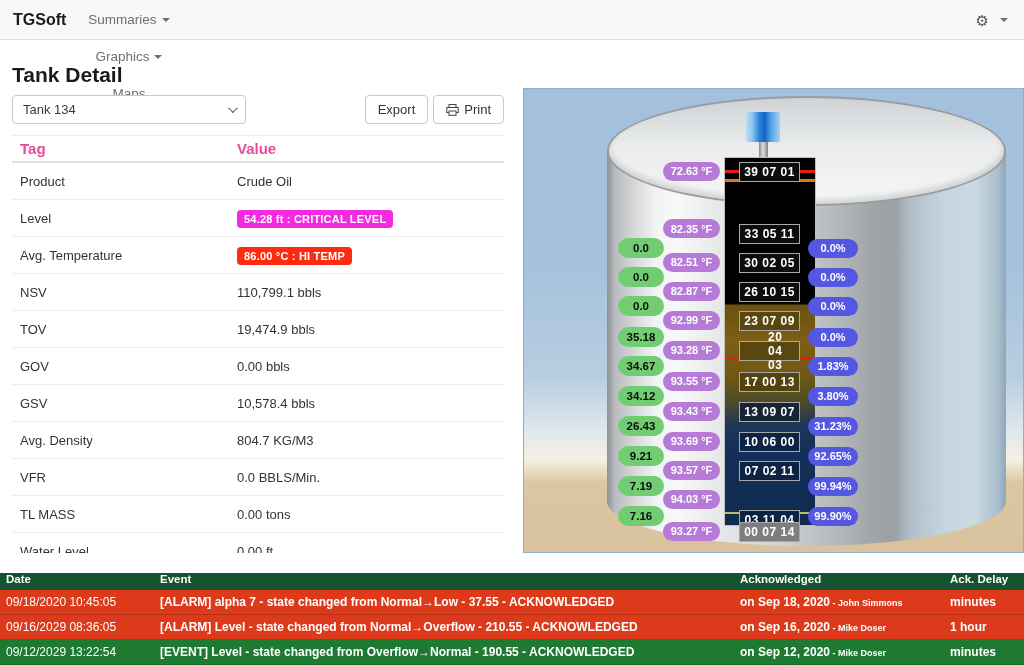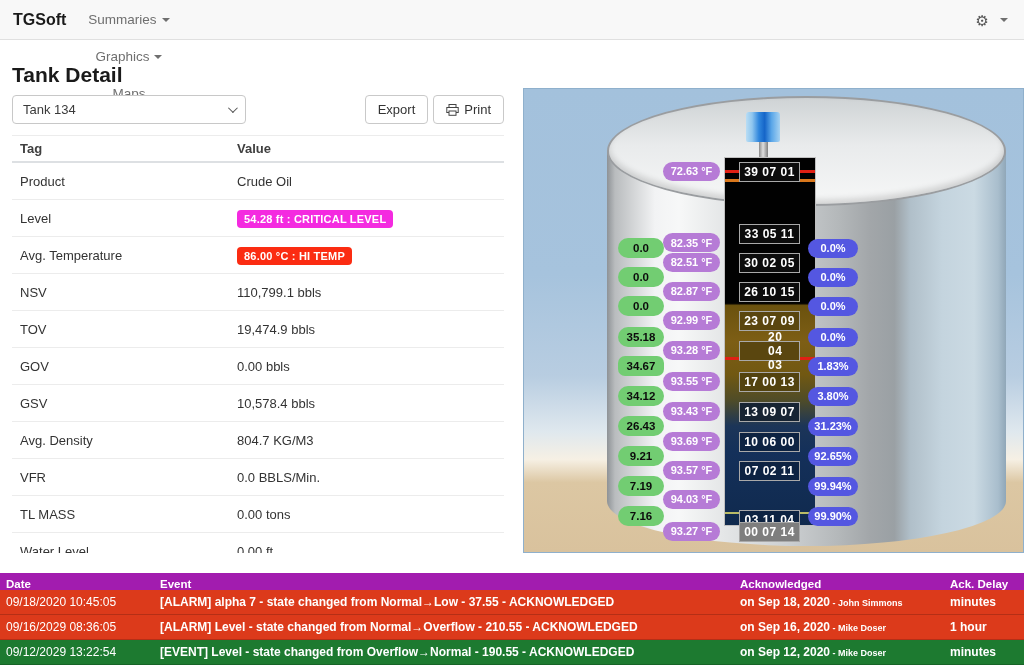--- a/index.html
+++ b/index.html
@@ -32,21 +32,21 @@
   .btn { height:29px; border:1px solid #c9c9c9; border-radius:4px; background:#fff;
     font-size:13px; color:#333; padding:0 12px; display:flex; align-items:center; gap:5px;
     font-family:inherit; cursor:pointer; }
 
   
   .detail-table { margin-top:11px; width:492px; }
   .dt-header { display:flex; height:28px; align-items:center; border-top:1px solid #ececec;
     border-bottom:2px solid #dde0e3; }
   .dt-header .c1, .dt-row .c1 { width:225px; padding-left:8px; }
   .dt-header .c2, .dt-row .c2 { flex:1; }
-  .dt-header div { font-size:13px; font-weight:700; color:#404040; }
+  .dt-header div { font-size:15px; font-weight:700; color:#ec4899; }
   .dt-row { display:flex; height:37px; align-items:center; border-bottom:1px solid #ececec; }
   .dt-row .tag { font-size:13px; color:#333; }
   .dt-row .val { font-size:13px; color:#333; }
   .pill { display:inline-block; font-size:11px; font-weight:700; color:#fff;
     border-radius:4px; padding:3px 7px; letter-spacing:.2px; }
   .pill.magenta { background:#f42ae0; }
   .pill.red { background:#fb2c12; }
 
   
   .tank-panel { position:absolute; left:523px; top:88px; width:501px; height:465px;
@@ -76,21 +76,21 @@
     font-size:12px; font-weight:700; color:#fff; letter-spacing:.5px; }
 
   .badge { position:absolute; z-index:4; display:flex; align-items:center; justify-content:center;
     border-radius:10px; font-weight:700; }
   .badge.temp { left:139px; width:57px; height:19px; background:#b67bd6; color:#fff; font-size:11px; }
   .badge.lvl  { left:94px;  width:46px; height:20px; background:#72cd72; color:#0c0c0c; font-size:11.5px; }
   .badge.pct  { left:284px; width:50px; height:19px; background:#5457e1; color:#fff; font-size:11px; }
 
   
   .events { position:absolute; left:0; top:573px; width:1024px; }
-  .ev-header { display:flex; height:17px; align-items:flex-end; background:#a21caf; }
+  .ev-header { display:flex; height:17px; align-items:flex-start; background:#14532d; }
   .ev-header div { font-size:11.5px; font-weight:700; color:#fff; }
   .ev-row { display:flex; height:25px; align-items:center; border-bottom:1px solid rgba(0,0,0,.18); }
   .ev-row.alarm { background:#dc3a1b; }
   .ev-row.normal { background:#1d7a30; }
   .ecol1 { width:155px; padding-left:6px; }
   .ecol2 { width:580px; padding-left:5px; }
   .ecol3 { width:210px; padding-left:5px; }
   .ecol4 { flex:1; padding-left:5px; }
   .ev-row .date { font-size:12px; color:#fff; }
   .ev-row .etext { font-size:12px; font-weight:600; color:#fff; }
@@ -226,36 +226,36 @@
         <div class="gauge-box" style="top: 183px; background: rgb(90, 70, 15); padding-left: 28px;">20 04 03</div>
         <div class="gauge-box" style="top: 214px; background: rgb(83, 67, 15);">17 00 13</div>
         <div class="gauge-box" style="top: 244px; background: rgb(23, 36, 51);">13 09 07</div>
         <div class="gauge-box" style="top: 274px; background: rgb(13, 35, 66);">10 06 00</div>
         <div class="gauge-box" style="top: 303px; background: rgb(13, 35, 66);">07 02 11</div>
         <div class="gauge-box" style="top: 352px; background: rgb(13, 35, 66);">03 11 04</div>
         <div class="gauge-box" style="top: 364px; background: rgb(126, 126, 126);">00 07 14</div>
       </div>
     <div id="tank-badges">
         <div class="badge temp" style="top: 72.5px;">72.63 °F</div>
-        <div class="badge temp" style="top: 144px;">82.35 °F</div>
+        <div class="badge temp" style="top: 130px;">82.35 °F</div>
         <div class="badge temp" style="top: 163.5px;">82.51 °F</div>
         <div class="badge temp" style="top: 192.5px;">82.87 °F</div>
         <div class="badge temp" style="top: 221.5px;">92.99 °F</div>
         <div class="badge temp" style="top: 251.5px;">93.28 °F</div>
         <div class="badge temp" style="top: 282.5px;">93.55 °F</div>
         <div class="badge temp" style="top: 312.5px;">93.43 °F</div>
         <div class="badge temp" style="top: 342.5px;">93.69 °F</div>
         <div class="badge temp" style="top: 371.5px;">93.57 °F</div>
         <div class="badge temp" style="top: 400.5px;">94.03 °F</div>
         <div class="badge temp" style="top: 432.5px;">93.27 °F</div>
         <div class="badge lvl" style="top: 149px;">0.0</div>
         <div class="badge lvl" style="top: 178px;">0.0</div>
         <div class="badge lvl" style="top: 207px;">0.0</div>
         <div class="badge lvl" style="top: 238px;">35.18</div>
-        <div class="badge lvl" style="top: 267px; border-radius: 7px;">34.67</div>
+        <div class="badge lvl" style="top: 267px;">34.67</div>
         <div class="badge lvl" style="top: 297px;">34.12</div>
         <div class="badge lvl" style="top: 327px;">26.43</div>
         <div class="badge lvl" style="top: 357px;">9.21</div>
         <div class="badge lvl" style="top: 387px;">7.19</div>
         <div class="badge lvl" style="top: 417px;">7.16</div>
         <div class="badge pct" style="top: 149.5px;">0.0%</div>
         <div class="badge pct" style="top: 178.5px;">0.0%</div>
         <div class="badge pct" style="top: 207.5px;">0.0%</div>
         <div class="badge pct" style="top: 238.5px;">0.0%</div>
         <div class="badge pct" style="top: 267.5px;">1.83%</div>

